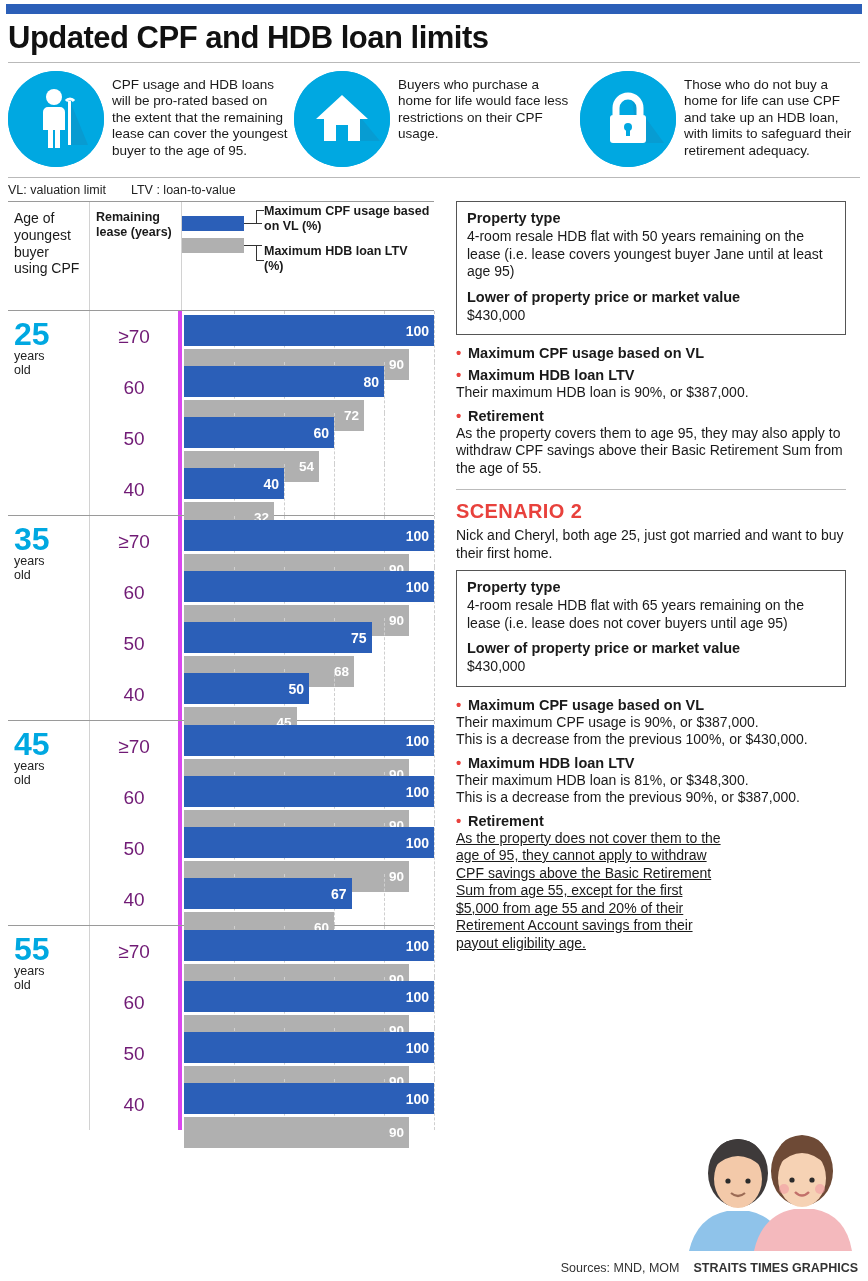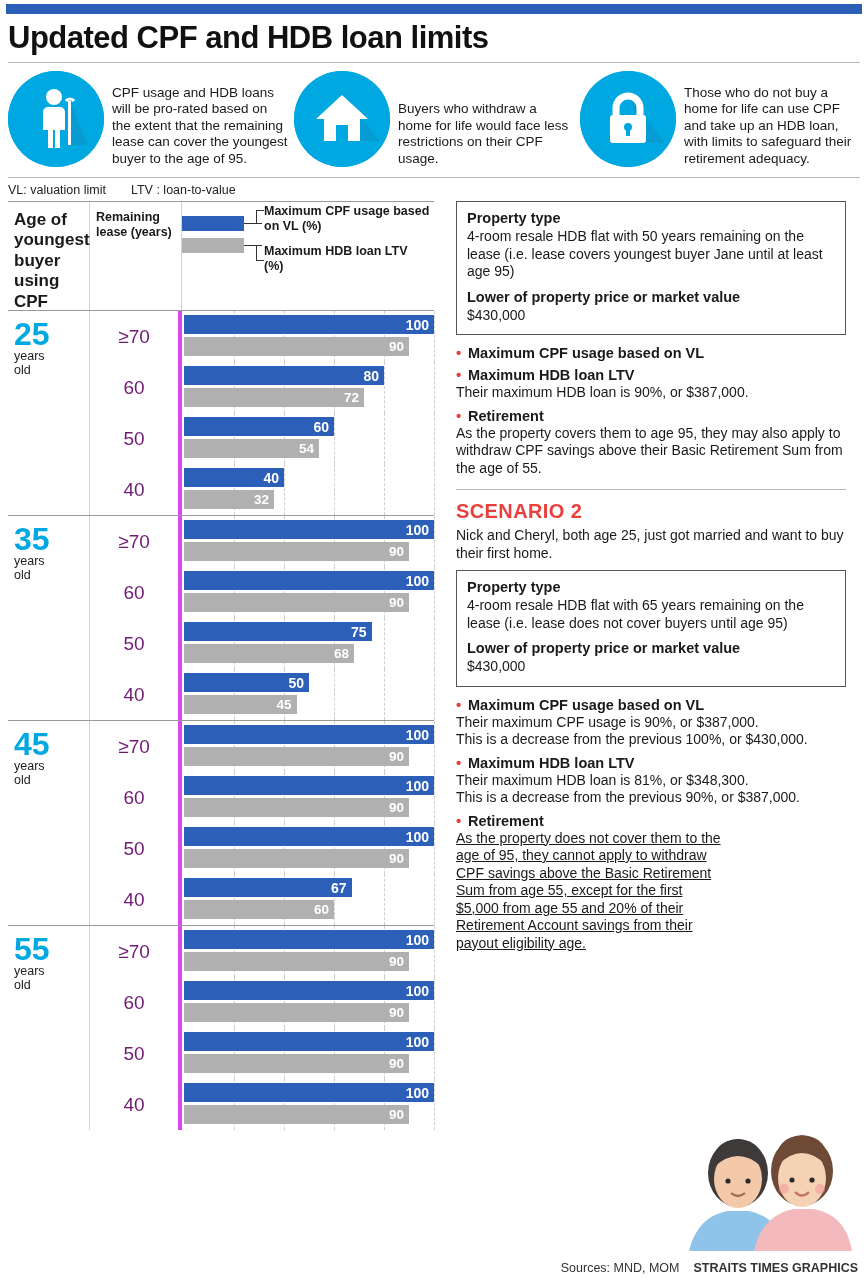--- a/index.html
+++ b/index.html
@@ -30,21 +30,21 @@
     margin: 2px 8px 0 8px;
   }
   
   .keypoints {
     display: flex;
     padding: 8px 8px 6px 8px;
     gap: 6px;
   }
   .kp {
     display: flex;
-    align-items: flex-end;
+    align-items: flex-start;
     flex: 1 1 0;
     gap: 8px;
   }
   .circle {
     width: 96px; height: 96px;
     border-radius: 50%;
     background: #00a8e1;
     flex: 0 0 96px;
     position: relative;
   }
@@ -71,22 +71,22 @@
 
   
   .thead {
     display: flex;
     border-top: 1px solid #9a9a9a;
     border-bottom: 1px solid #9a9a9a;
     height: 110px;
   }
   .th-age {
     width: 82px;
-    font-size: 17px;
-    font-weight: bold;
+    font-size: 14px;
+    font-weight: normal;
     line-height: 1.2;
     padding: 8px 6px;
     border-right: 1px solid #d2d2d2;
   }
   .th-lease {
     width: 92px;
     font-size: 12.5px;
     font-weight: bold;
     line-height: 1.2;
     padding: 8px 6px;
@@ -155,21 +155,21 @@
     padding: 4px 0 4px 2px;
     height: 51px;
   }
   .grid {
     position:absolute; top:0; bottom:0; left:2px; right:0;
   }
   .grid i {
     position:absolute; top:0; bottom:0; width:0; border-left:1px dashed #cfcfcf;
   }
   .bar {
-    height: 19px;
+    height: 31px;
     position: relative;
     display: flex;
     align-items: center;
     justify-content: flex-end;
   }
   .bar.blue { background: #2b5fb8; margin-bottom: 3px; }
   .bar.grey { background: #b0b0b0; }
   .bar span {
     color: #fff; font-weight: bold; font-size: 14px; padding-right: 5px;
   }
@@ -242,21 +242,21 @@
 
   <div class="kp">
     <div class="circle">
       <svg width="96" height="96" viewBox="0 0 96 96">
         <circle cx="48" cy="48" r="48" fill="#00a8e1"></circle>
         <path d="M48 24 L86 70 L60 70 Z" fill="#0e8fc4" opacity="0.5"></path>
         <path d="M48 24 L74 48 H66 V70 H30 V48 H22 Z" fill="#ffffff"></path>
         <rect x="42" y="54" width="12" height="16" fill="#00a8e1"></rect>
       </svg>
     </div>
-    <div class="kp-text">Buyers who withdraw a home for life would face less restrictions on their CPF usage.</div>
+    <div class="kp-text">Buyers who purchase a home for life would face less restrictions on their CPF usage.</div>
   </div>
 
   <div class="kp">
     <div class="circle">
       <svg width="96" height="96" viewBox="0 0 96 96">
         <circle cx="48" cy="48" r="48" fill="#00a8e1"></circle>
         <path d="M52 28 L84 72 L58 72 Z" fill="#0e8fc4" opacity="0.5"></path>
         <path d="M36 44 v-7 a12 12 0 0 1 24 0 v7" stroke="#ffffff" stroke-width="7" fill="none"></path>
         <rect x="30" y="44" width="36" height="28" rx="3" fill="#ffffff"></rect>
         <circle cx="48" cy="56" r="4" fill="#00a8e1"></circle>

